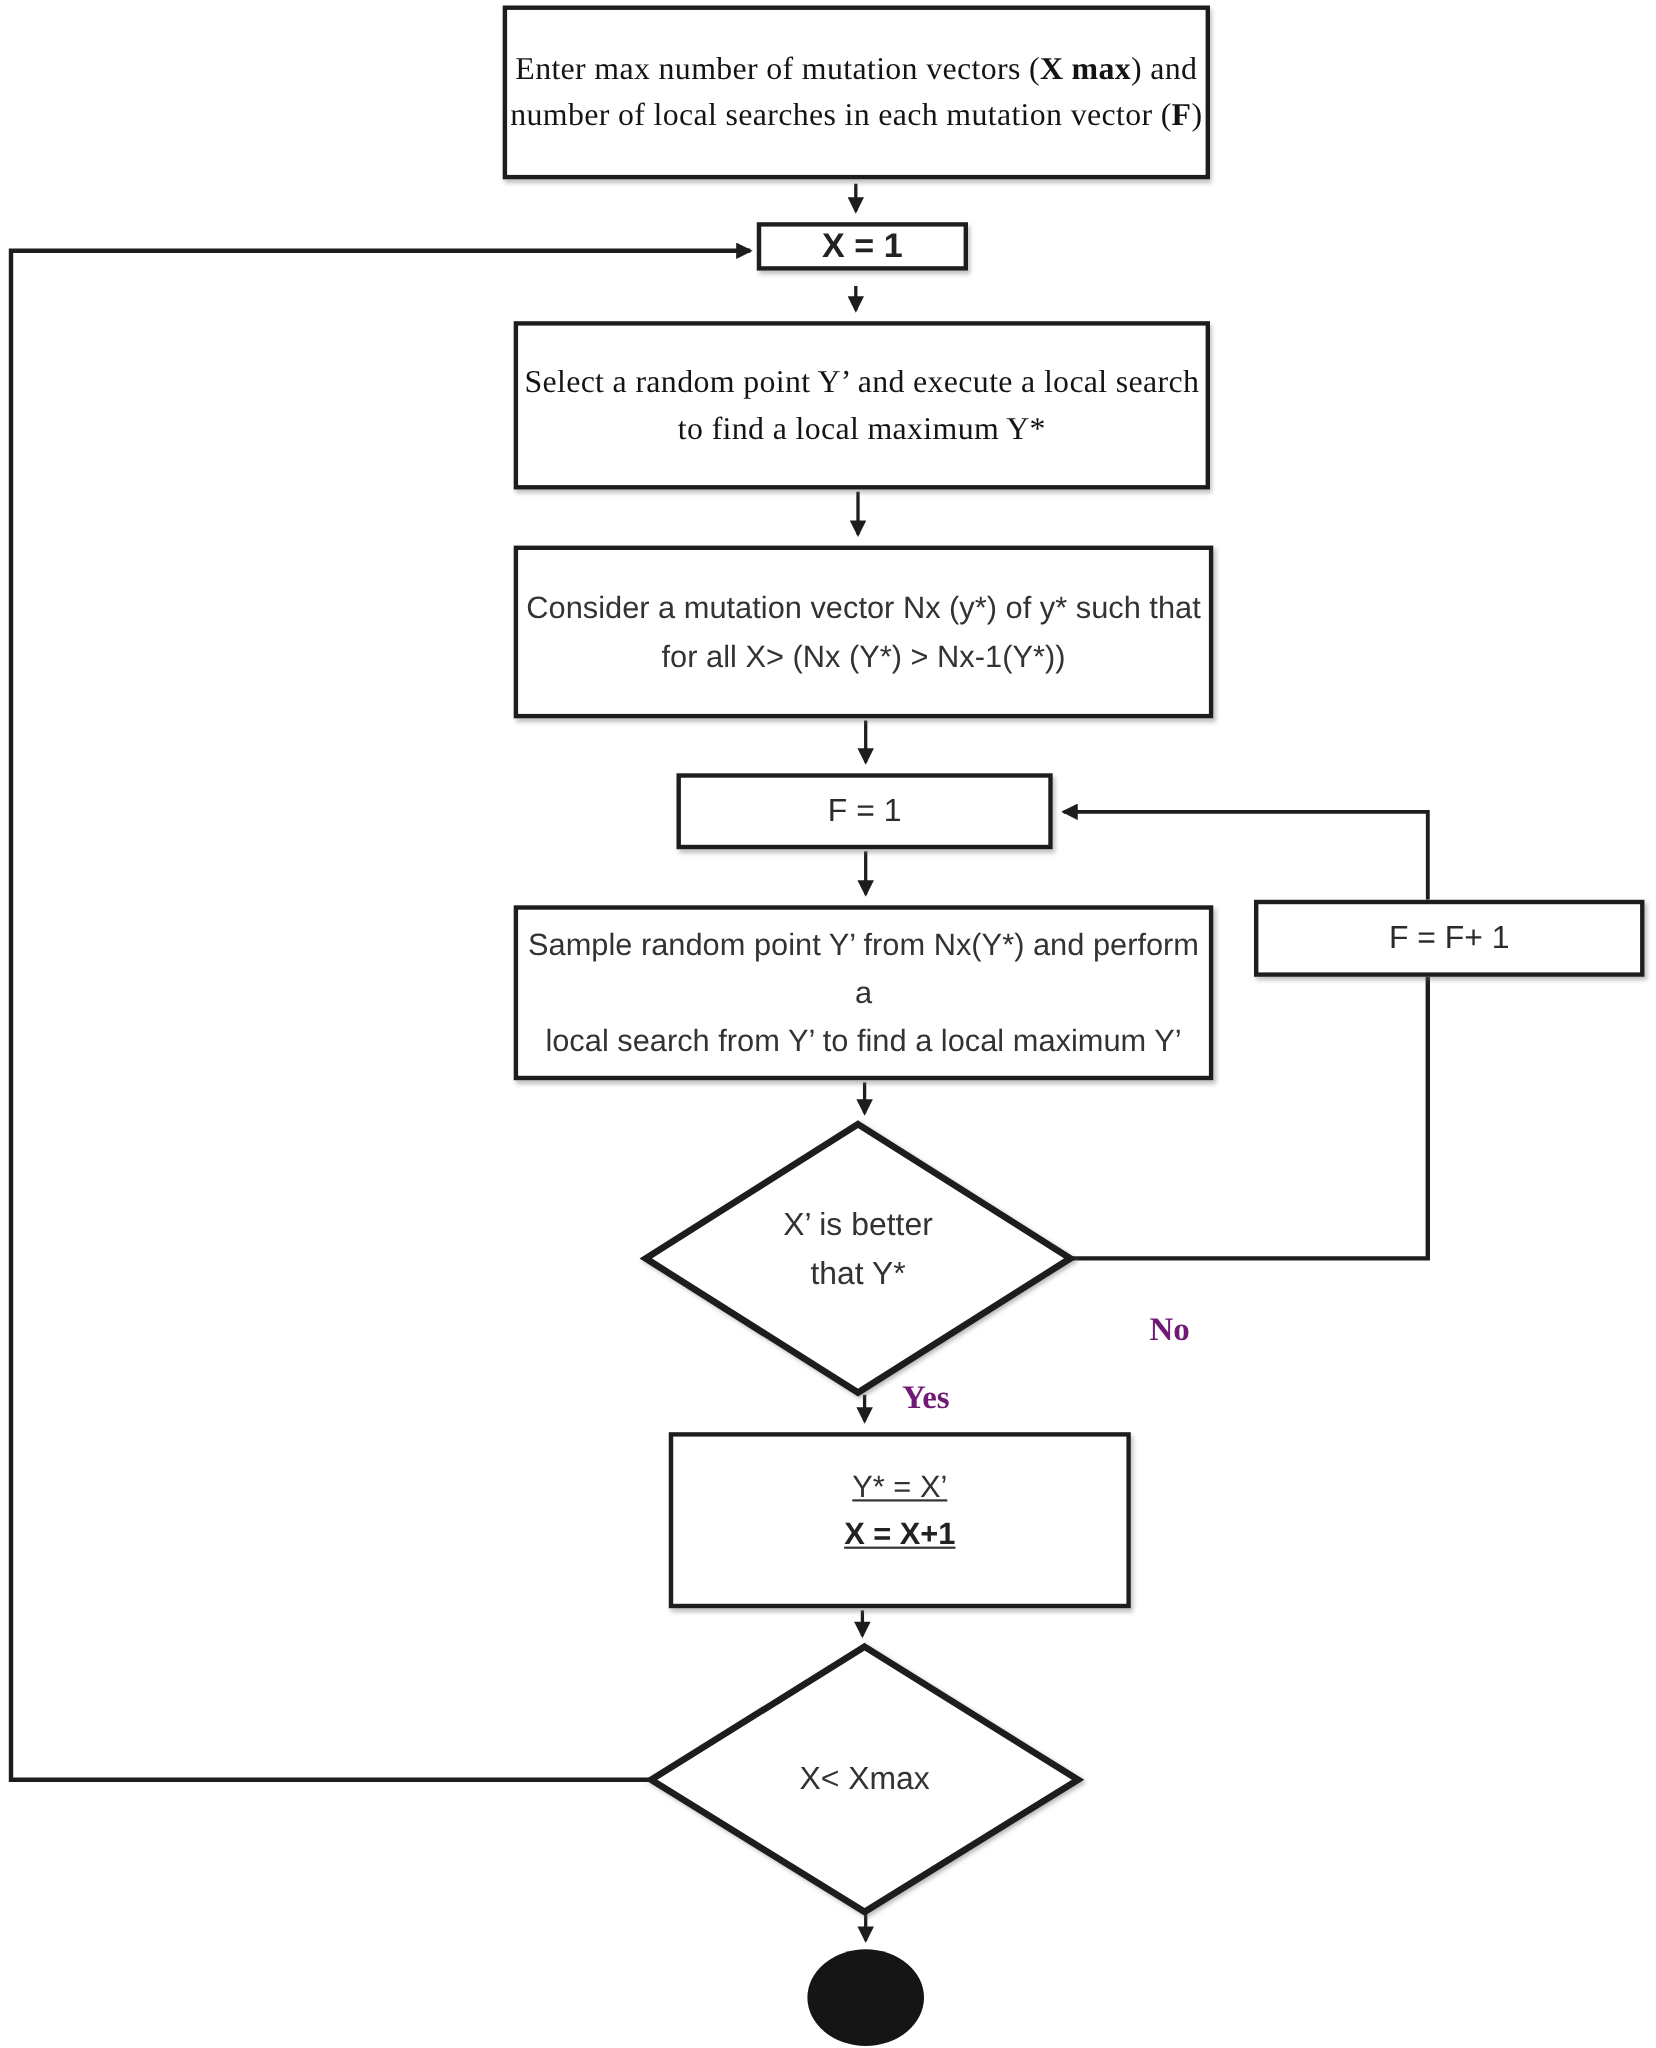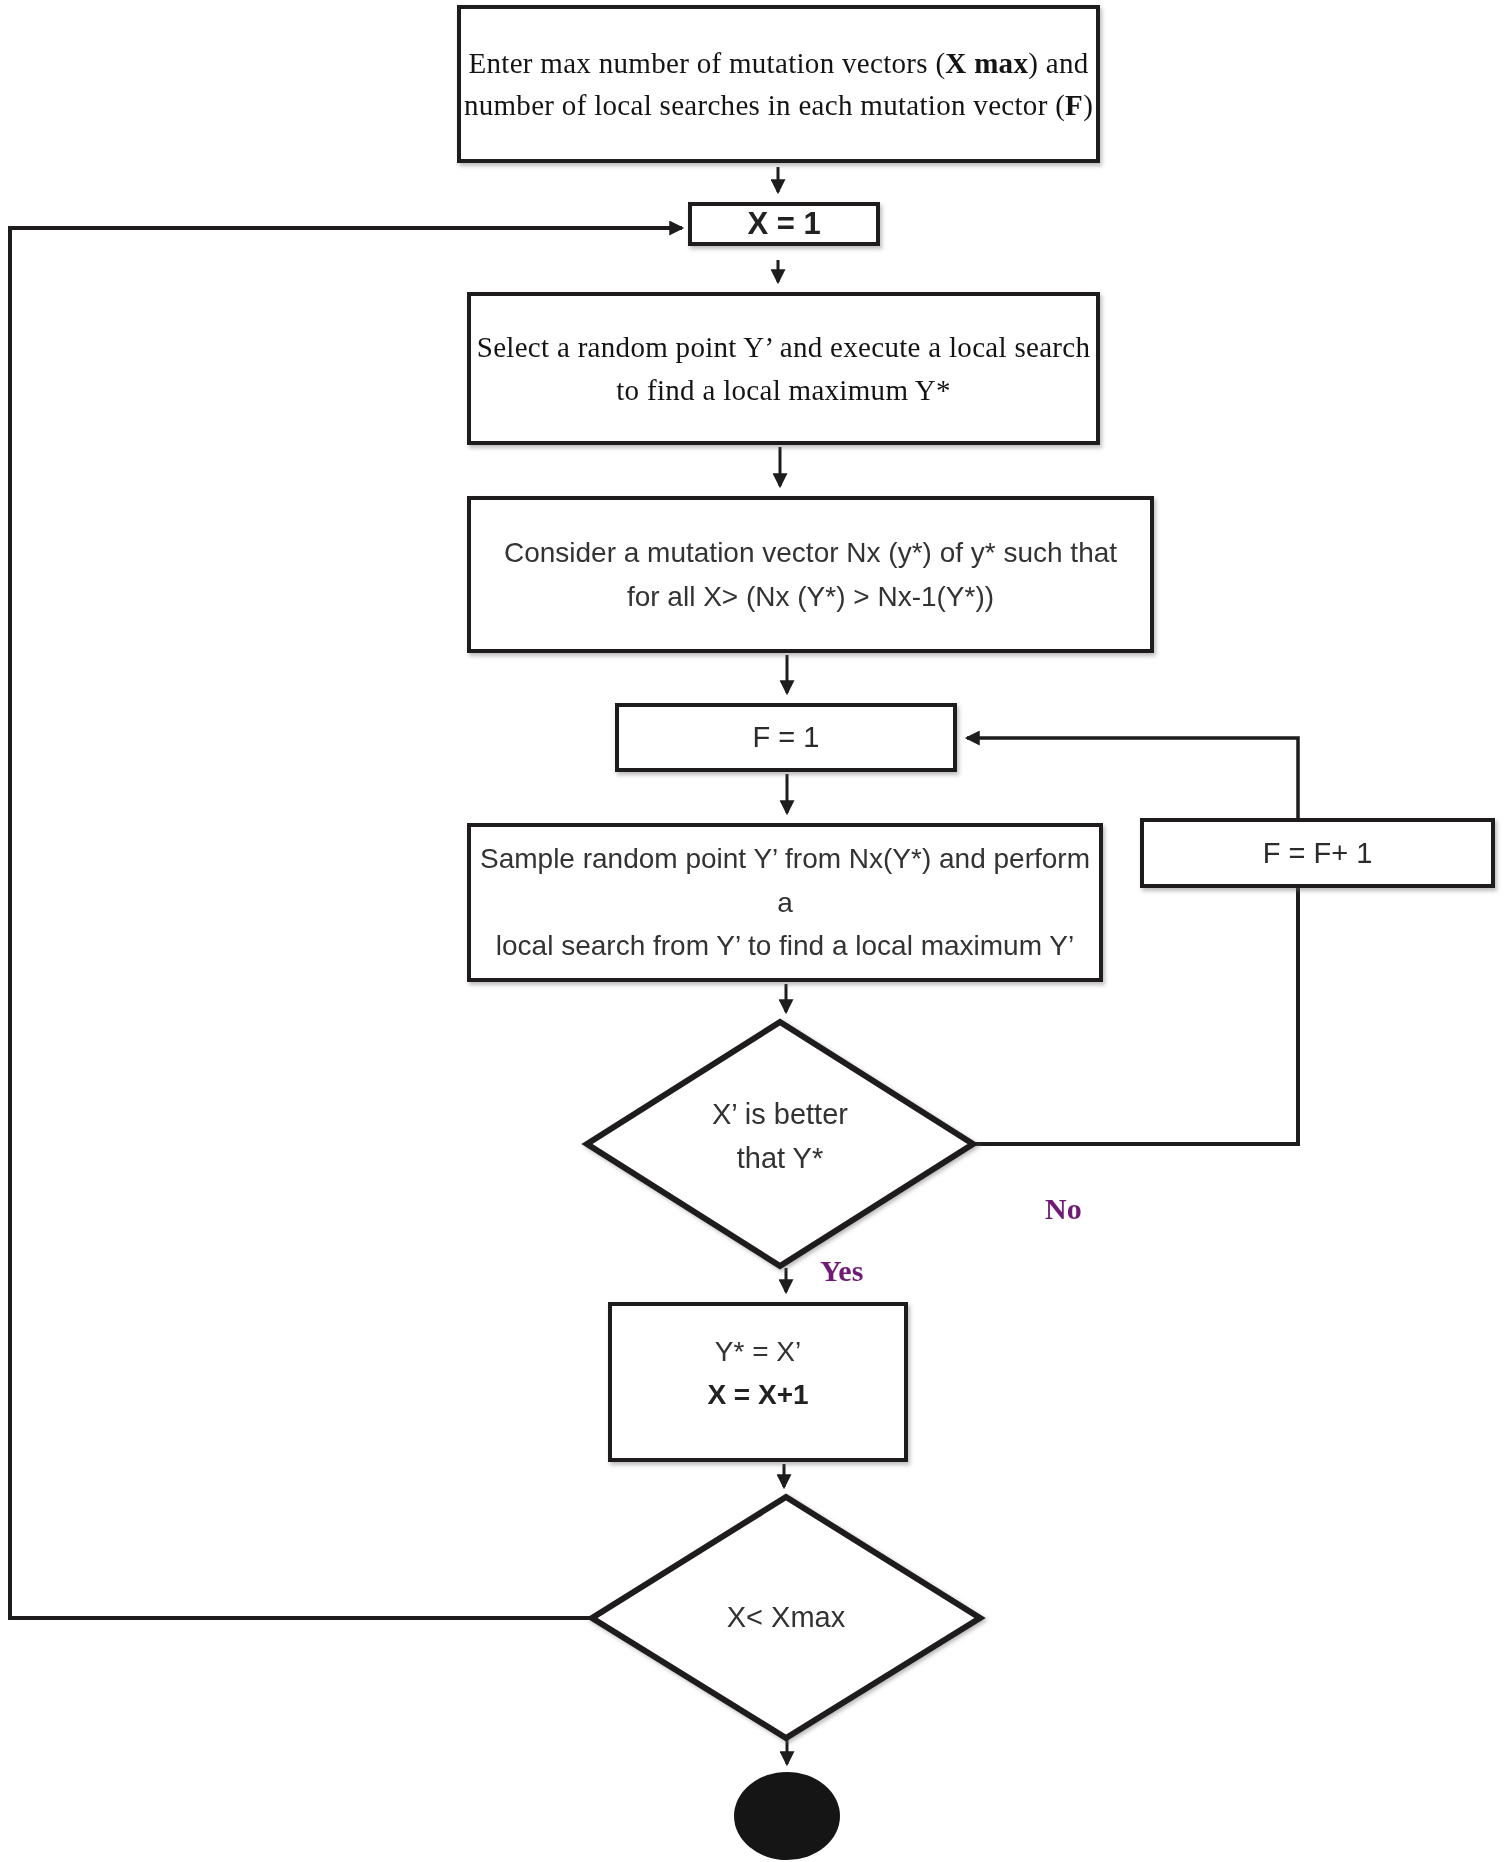--- a/index.html
+++ b/index.html
@@ -107,21 +107,21 @@
 
   <div class="node" style="left:688px;top:202px;width:192px;height:44px;">
     <div class="x1-label">X = 1</div>
   </div>
 
   <div class="node serif-text" style="left:467px;top:292px;width:633px;height:153px;">
     <div>Select a random point Y’ and execute a local search</div>
     <div>to find a local maximum Y*</div>
   </div>
 
-  <div class="node sans-text" style="left:467px;top:496px;width:687px;height:157px;">
+  <div class="node sans-text" style="left:467px;top:496px;width:636px;height:157px;">
     <div>Consider a mutation vector Nx (y*) of y* such that</div>
     <div>for all X&gt; (Nx (Y*) &gt; Nx-1(Y*))</div>
   </div>
 
   <div class="node" style="left:615px;top:703px;width:342px;height:69px;">
     <div class="init-label">F = 1</div>
   </div>
 
   <div class="node sans-text" style="left:467px;top:823px;width:636px;height:159px;">
     <div>Sample random point Y’ from Nx(Y*) and perform a</div>
@@ -133,20 +133,20 @@
   </div>
 
   <div class="diamond-label" style="left:615px;top:1093px;width:330px;">
     <div>X’ is better</div>
     <div>that Y*</div>
   </div>
 
   <div class="edge-label" style="left:1045px;top:1192px;">No</div>
   <div class="edge-label" style="left:820px;top:1254px;">Yes</div>
 
-  <div class="node sans-text update-node" style="left:608px;top:1302px;width:300px;height:160px;">
+  <div class="node sans-text update-node" style="left:608px;top:1302px;width:420px;height:160px;text-decoration:underline;">
     <div>Y* = X’</div>
     <div class="bold" style="color:#222222;">X = X+1</div>
   </div>
 
   <div class="diamond-label" style="left:616px;top:1596px;width:340px;">X&lt; Xmax</div>
 
 </div>
 
 </body></html>

